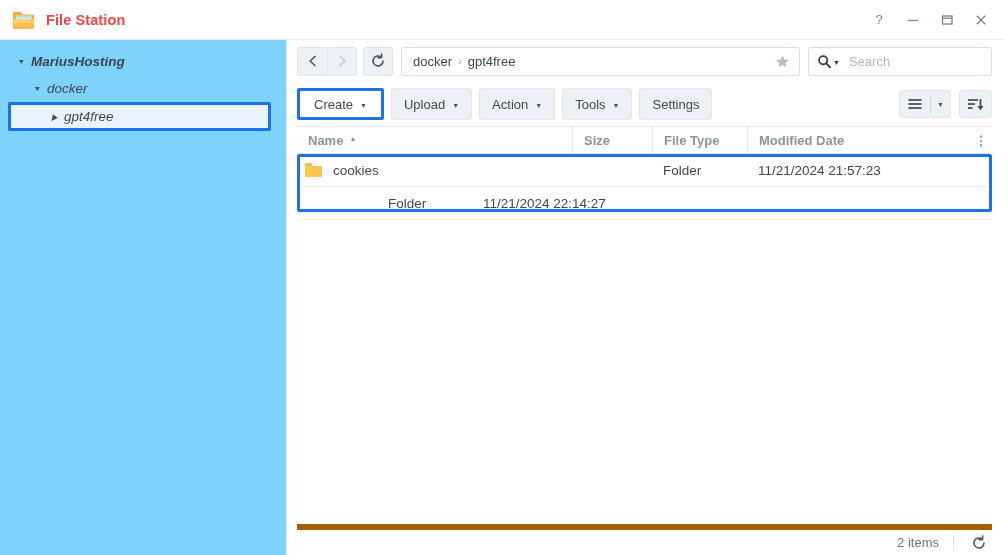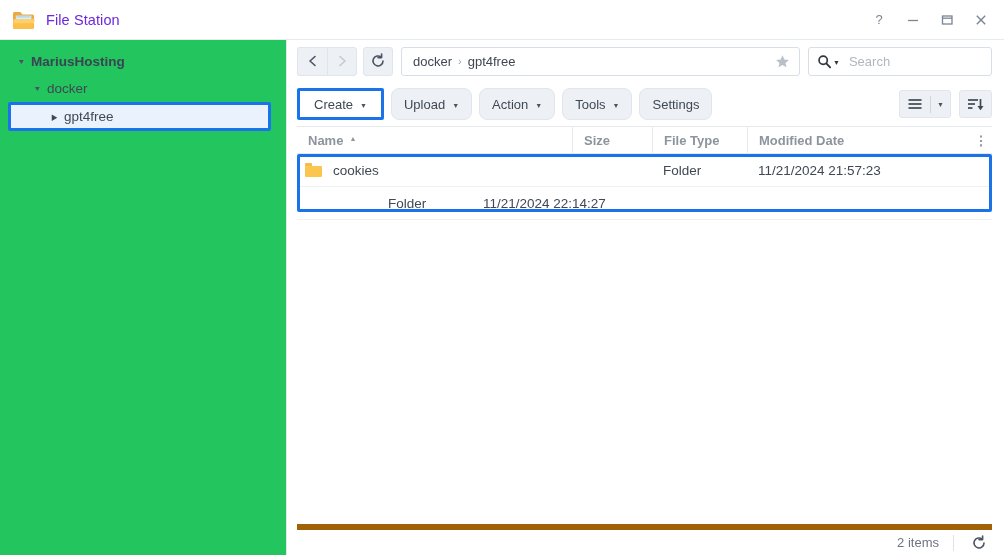--- a/index.html
+++ b/index.html
@@ -24,45 +24,46 @@
     flex: 0 0 40px;
     display: flex;
     align-items: center;
     background: #ffffff;
     border-bottom: 1px solid #e6e9ee;
     padding: 0 6px 0 12px;
   }
   .app-icon { width: 24px; height: 22px; position: relative; flex: 0 0 24px; margin-right: 10px; }
   .app-title {
     font-size: 14.5px;
-    font-weight: normal;
-    color: #6d28d9;
+    font-weight: bold;
+    color: #ef4444;
     letter-spacing: 0.1px;
   }
   .win-controls { margin-left: auto; display: flex; align-items: center; }
   .win-btn {
     width: 34px; height: 30px;
     display: flex; align-items: center; justify-content: center;
     color: #7b8595;
     font-size: 15px;
     cursor: default;
   }
   .win-btn svg { display: block; }
 
   
   .body-wrap { flex: 1 1 auto; display: flex; min-height: 0; }
 
   
   .sidebar {
     width: 287px;
     flex: 0 0 287px;
-    background: #22c55e;
+    background: #7dd3fc;
     border-right: 1px solid #e3e7ec;
     padding-top: 8px;
     position: relative;
+    font-style: italic;
   }
   .tree-row {
     height: 27px;
     display: flex;
     align-items: center;
     font-size: 13.5px;
     color: #3f4854;
     white-space: nowrap;
     position: relative;
   }
@@ -175,21 +176,21 @@
     height: 44px;
     flex: 0 0 44px;
     display: flex;
     align-items: center;
     padding: 0 12px 0 10px;
   }
   .tbtn {
     height: 20px;
     background: #edf1f5;
     border: 1px solid #e1e6ec;
-    border-radius: 8px;
+    border-radius: 3px;
     font-size: 13px;
     color: #3f4854;
     display: flex; align-items: center;
     padding: 15px 12px;
     margin-right: 7px;
     cursor: default;
     white-space: nowrap;
   }
   .tbtn .dd { font-size: 7px; margin-left: 7px; color: #4a5463; position: relative; top: 1px; }
   .tbtn.highlight {

